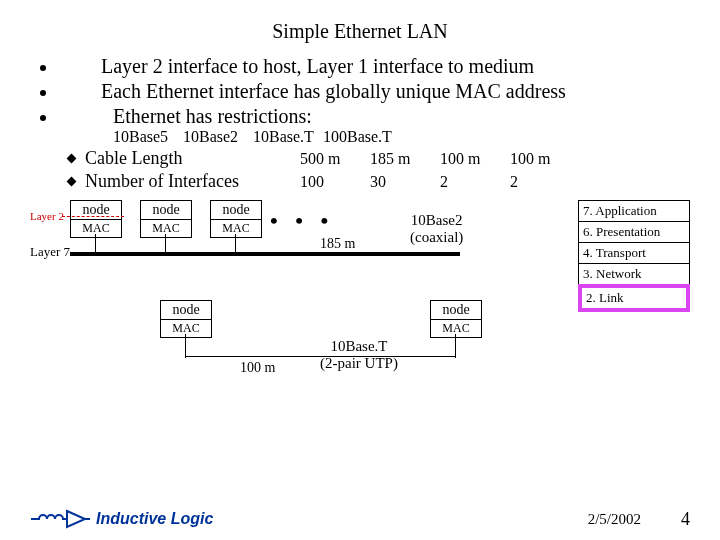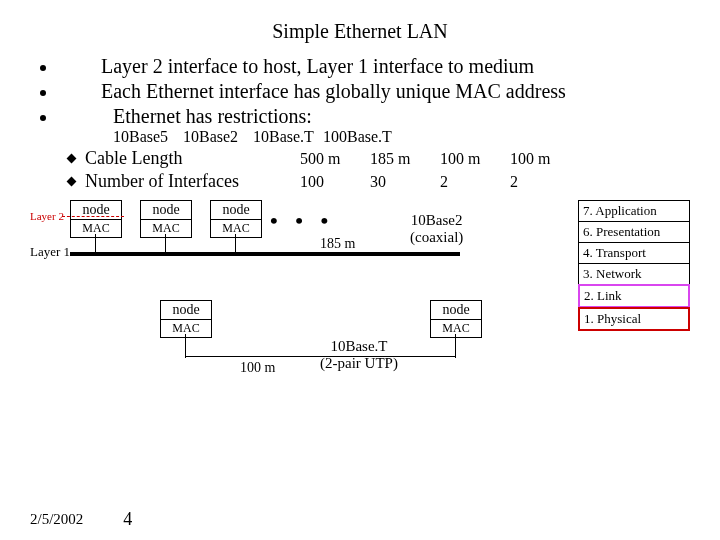--- a/index.html
+++ b/index.html
@@ -118,21 +118,21 @@
     width: 112px;
     font-size: 13px;
     padding-left: 40px;
   }
   .osi div {
     border: 1px solid #000;
     padding: 2px 4px;
     margin-bottom: -1px;
     background: #fff;
   }
-  .osi .hl-link { border: 2px solid #d946ef; background: #fff; }
+  .osi .hl-link { border: 4px solid #d946ef; background: #fff; }
   .osi .hl-phys { border: 2px solid #cc0000; background: #fff; }
 
   
   .footer {
     position: absolute;
     bottom: 10px;
     left: 30px;
     right: 30px;
     display: flex;
     justify-content: space-between;
@@ -217,21 +217,21 @@
     <div class="nt">node</div>
     <div class="mac">MAC</div>
   </div>
   <div class="nodebox" style="left:180px; top:0;">
     <div class="nt">node</div>
     <div class="mac">MAC</div>
   </div>
 
   <div class="layer2-label" style="left:0; top:10px;">Layer 2</div>
   <div class="red-dash" style="left:32px; top:16px; width:62px;"></div>
-  <div class="layer1-label" style="left:0; top:44px;">Layer 1</div>
+  <div class="layer1-label" style="left:0; top:44px;">Layer 7</div>
 
   <div class="vline" style="left:65px; top:34px; height:18px;"></div>
   <div class="vline" style="left:135px; top:34px; height:18px;"></div>
   <div class="vline" style="left:205px; top:34px; height:18px;"></div>
 
   <div class="hline" style="left:40px; top:52px; width:390px;"></div>
   <div class="dots3" style="left:240px; top:8px;">• • •</div>
   <div class="len-label" style="left:290px; top:36px;">185 m</div>
   <div class="cable-label" style="left:380px; top:12px;">
     <span>10Base2</span><br>
@@ -255,22 +255,29 @@
     <span>10Base.T</span><br>
     <span>(2-pair UTP)</span>
   </div>
 
   <div class="osi">
     <div>7. Application</div>
     <div>6. Presentation</div>
     <div>4. Transport</div>
     <div>3. Network</div>
     <div class="hl-link">2. Link</div>
-    <div class="hl-phys">1. Physical</div>
   </div>
 </div>
 
 <div class="footer">
+  <div class="brand">
+    <svg width="60" height="22" viewBox="0 0 60 22">
+      <path d="M1 11 h8 a4 4 0 0 1 8 0 a4 4 0 0 1 8 0 a4 4 0 0 1 8 0 h4" stroke="#003399" stroke-width="2" fill="none"></path>
+      <path d="M37 3 l18 8 l-18 8 z" fill="none" stroke="#003399" stroke-width="2"></path>
+      <line x1="55" y1="11" x2="60" y2="11" stroke="#003399" stroke-width="2"></line>
+    </svg>
+    <span>Inductive Logic</span>
+  </div>
   <div style="display:flex; gap:40px; align-items:center;">
     <span class="date">2/5/2002</span>
     <span class="pagenum">4</span>
   </div>
 </div>
 
 </body></html>

